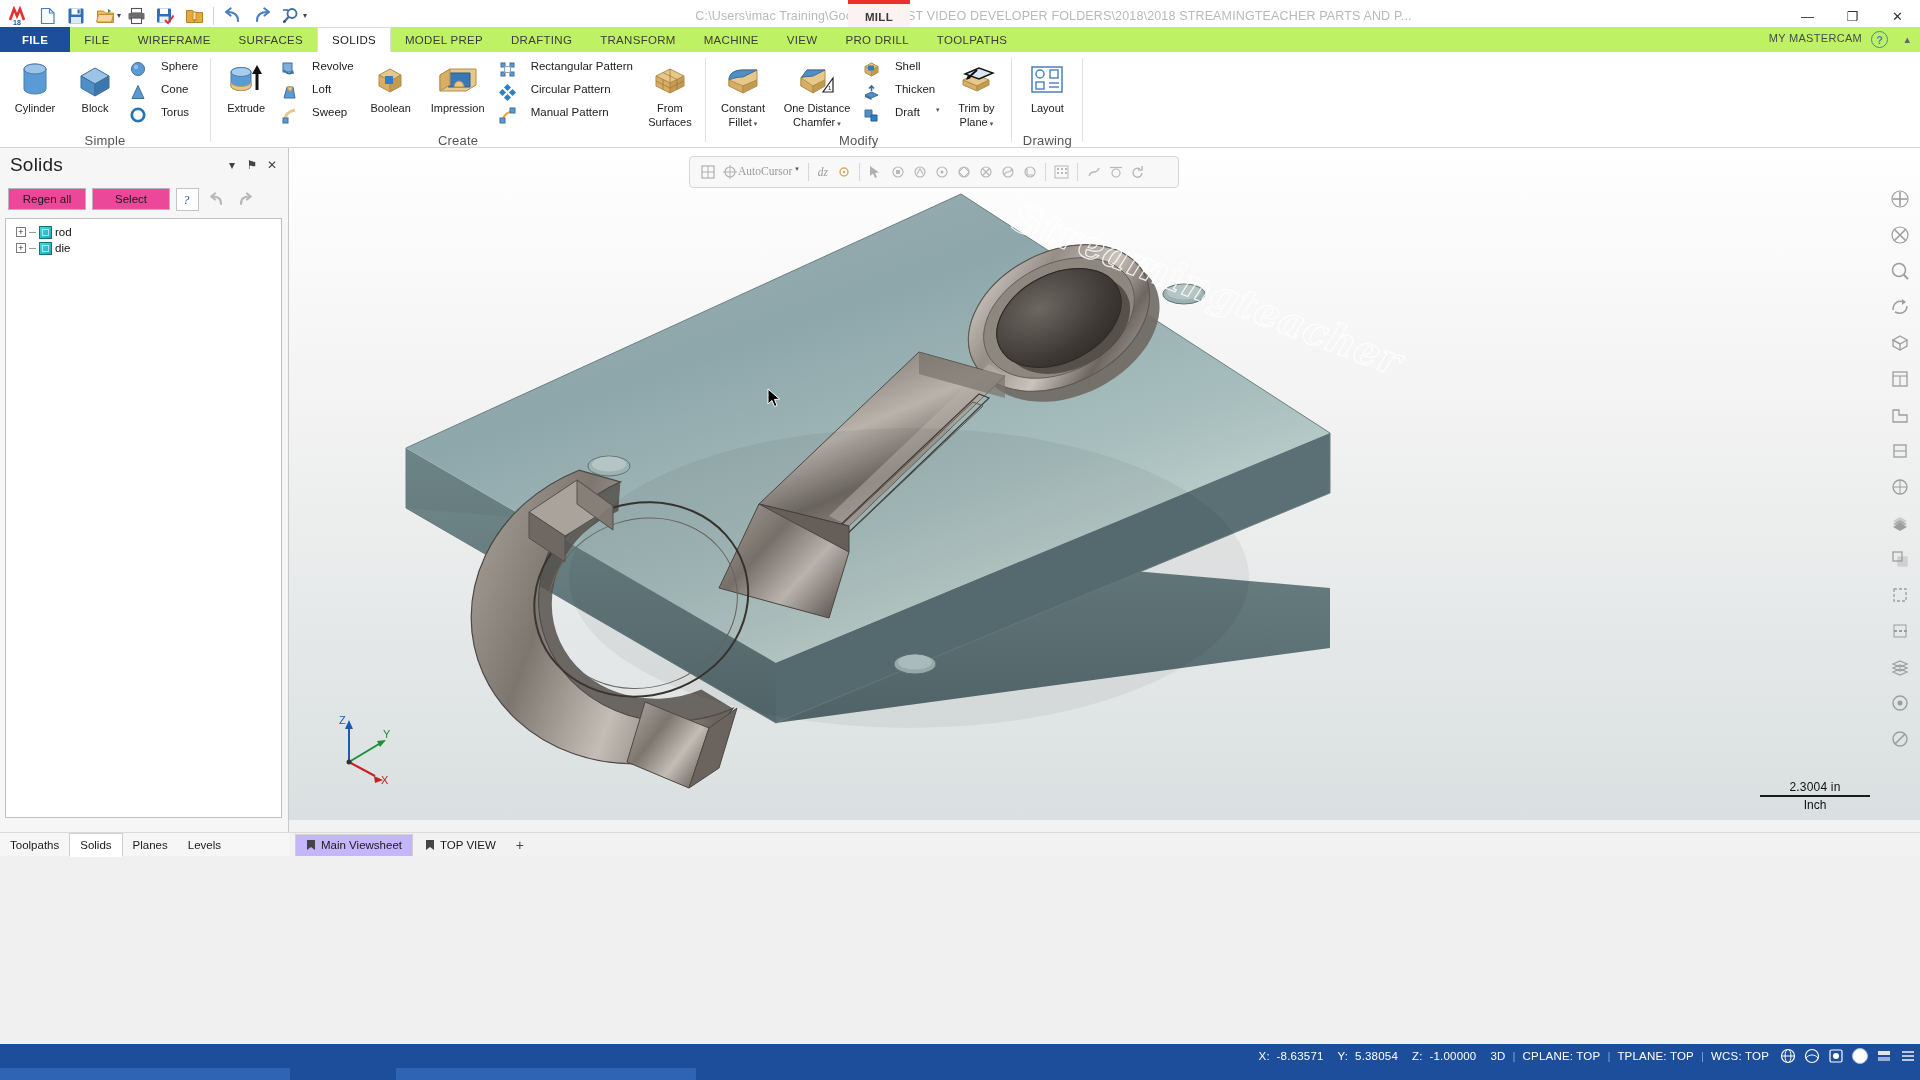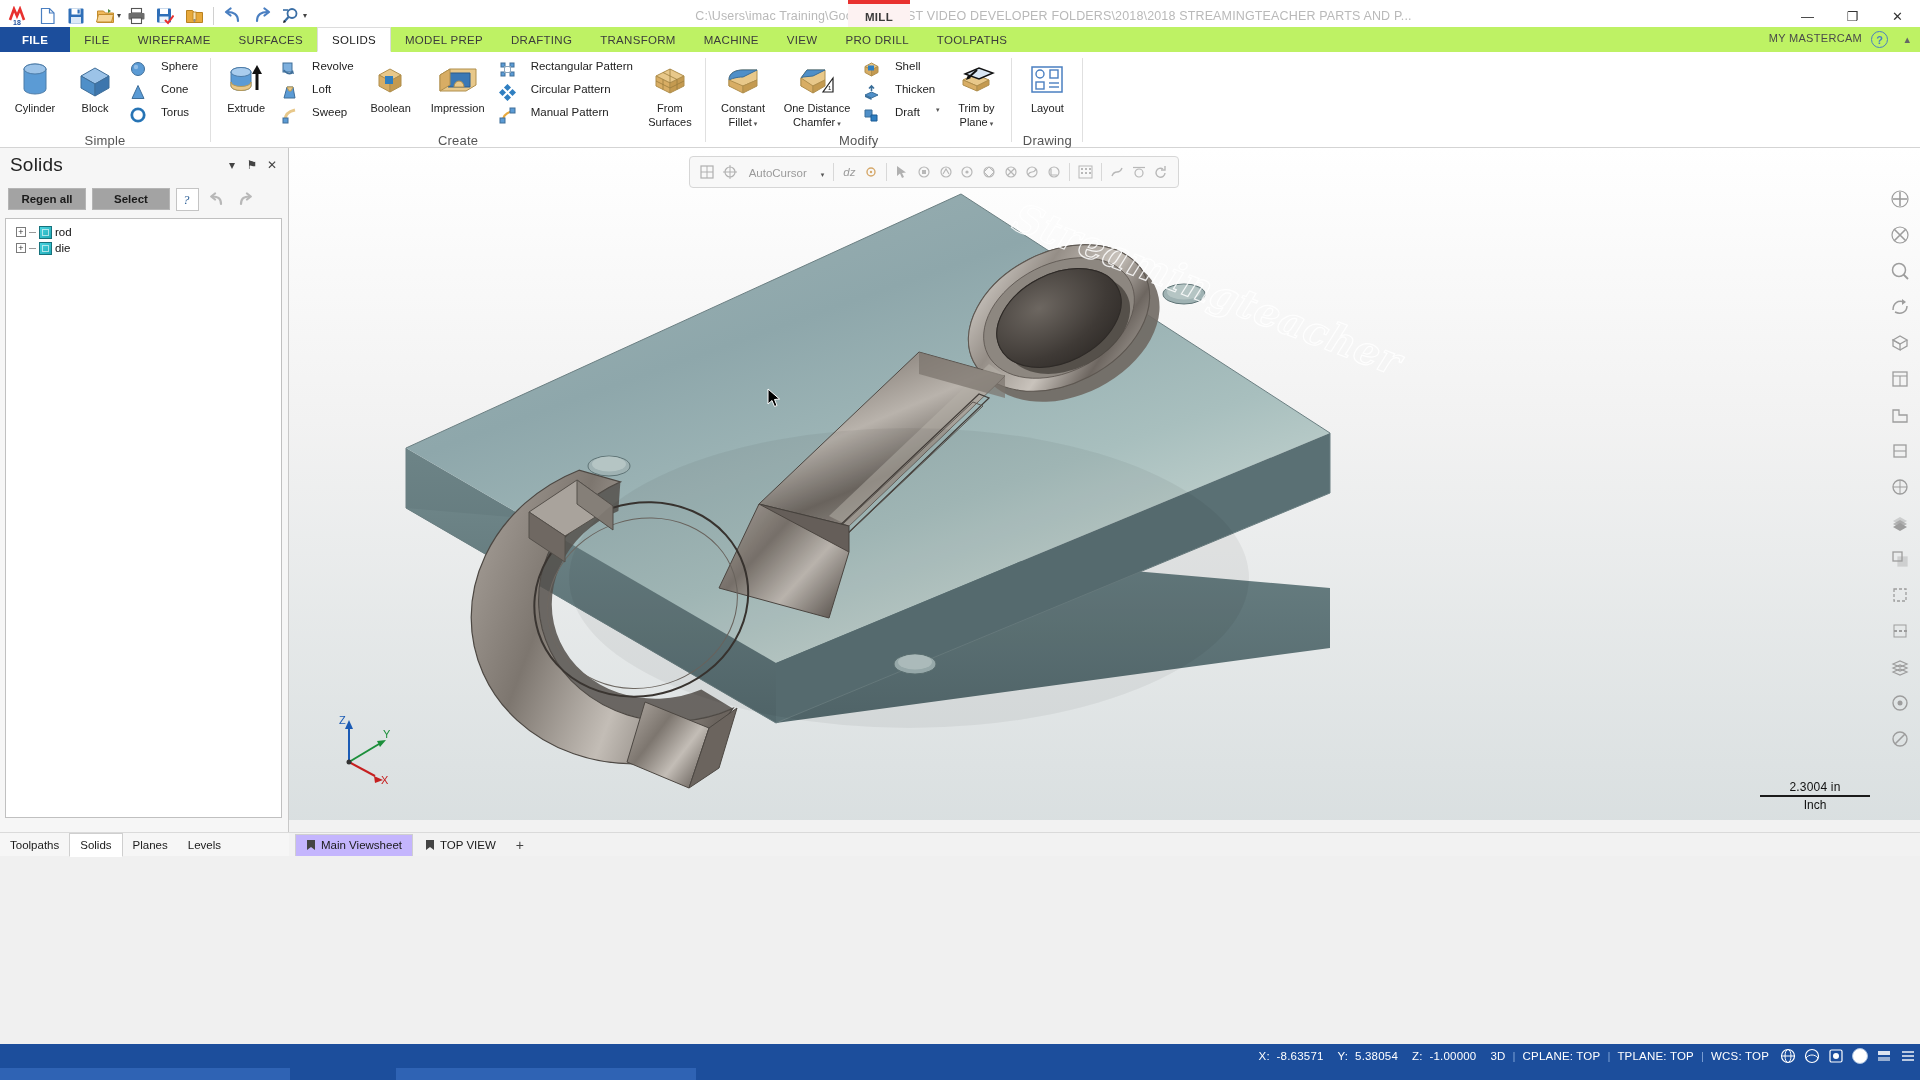--- a/index.html
+++ b/index.html
@@ -116,23 +116,23 @@
     height: 34px; display: flex; align-items: center; padding: 0 6px 0 10px;
     background: #f6f6f6;
   }
   .lp-title { font-size: 19px; color: #222; flex: 1; letter-spacing: .2px; }
   .lp-ico { width: 20px; height: 20px; display:flex; align-items:center; justify-content:center;
             font-size: 12px; color: #444; cursor: pointer; }
   .lp-toolbar {
     height: 34px; display: flex; align-items: center; gap: 6px; padding: 0 8px;
   }
   .lp-btn {
-    height: 22px; min-width: 78px; background: #a3a3a3; border: 1px solid #b5b5b5;
+    height: 22px; min-width: 78px; background: #ec4899; border: 1px solid #b5b5b5;
     font-size: 11.5px; color: #1a1a1a; display: flex; align-items: center;
-    justify-content: center; cursor: pointer; font-weight: bold;
+    justify-content: center; cursor: pointer;
   }
   .lp-ibtn {
     width: 23px; height: 23px; background: #fff; border: 1px solid #c4c4c4;
     display: flex; align-items: center; justify-content: center; cursor: pointer;
   }
   .lp-ibtn.flat { background: #f6f6f6; border-color: transparent; }
   .lp-tree {
     position: absolute; top: 70px; left: 5px; width: 277px; height: 600px;
     background: #ffffff; border: 1px solid #c0c0c0;
     padding: 5px 4px;
@@ -165,22 +165,22 @@
     position:absolute; left:289px; top:820px; width:1631px; height:18px;
     background:#f2f2f2;
   }
   
   .autocursor {
     position: absolute; top: 8px; left: 400px; width: 490px; height: 32px;
     background: rgba(246,246,246,.82); border: 1px solid #d6d6d6; border-radius: 4px;
     display: flex; align-items: center; padding: 0 8px; gap: 3px;
   }
   .ac-item {
-    display: flex; align-items: flex-end; gap: 12px; font-size: 11.5px; color: #9a9a9a;
-    padding: 2px 3px; cursor: pointer; border-radius: 2px;
+    display: flex; align-items: flex-start; gap: 1px; font-size: 11.5px; color: #9a9a9a;
+    padding: 2px 3px; cursor: pointer; border-radius: 2px; font-family: Liberation Serif, serif;
   }
   .ac-ico {
     width: 19px; height: 19px; display: flex; align-items: center; justify-content: center;
     color: #a8a8a8; cursor: pointer; border-radius: 2px;
   }
   .ac-sep { width: 1px; height: 18px; background: #d8d8d8; margin: 0 3px; }
 
   
   .right-toolbar {
     position: absolute; top: 178px; right: 0; width: 40px; height: 640px;

